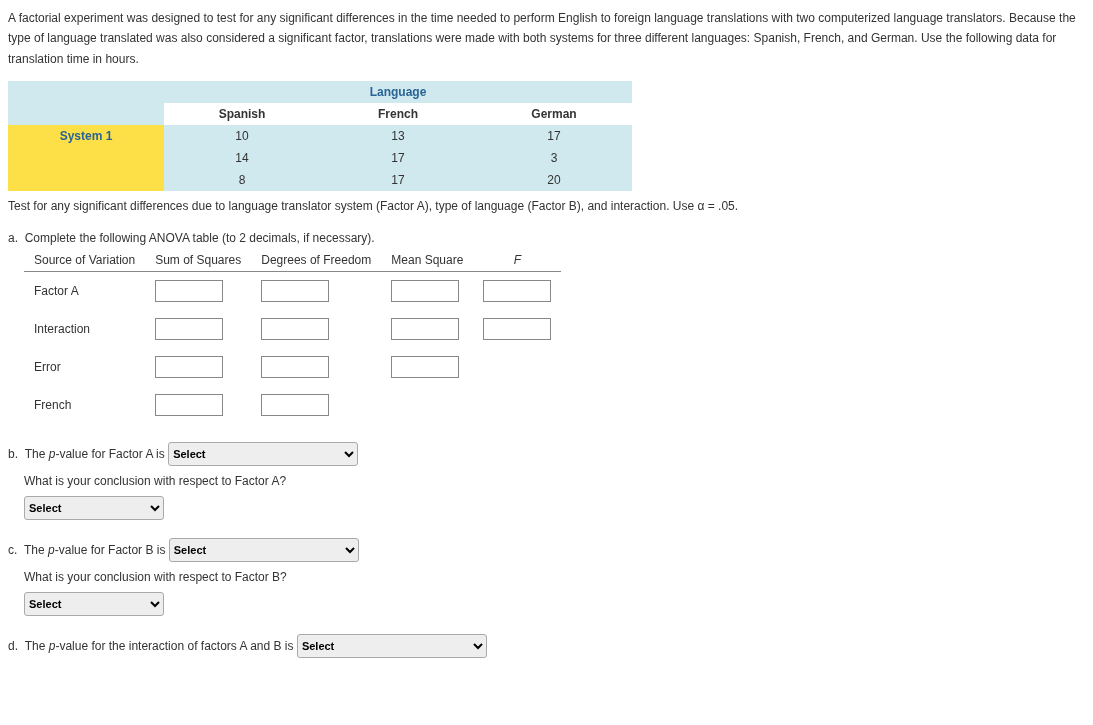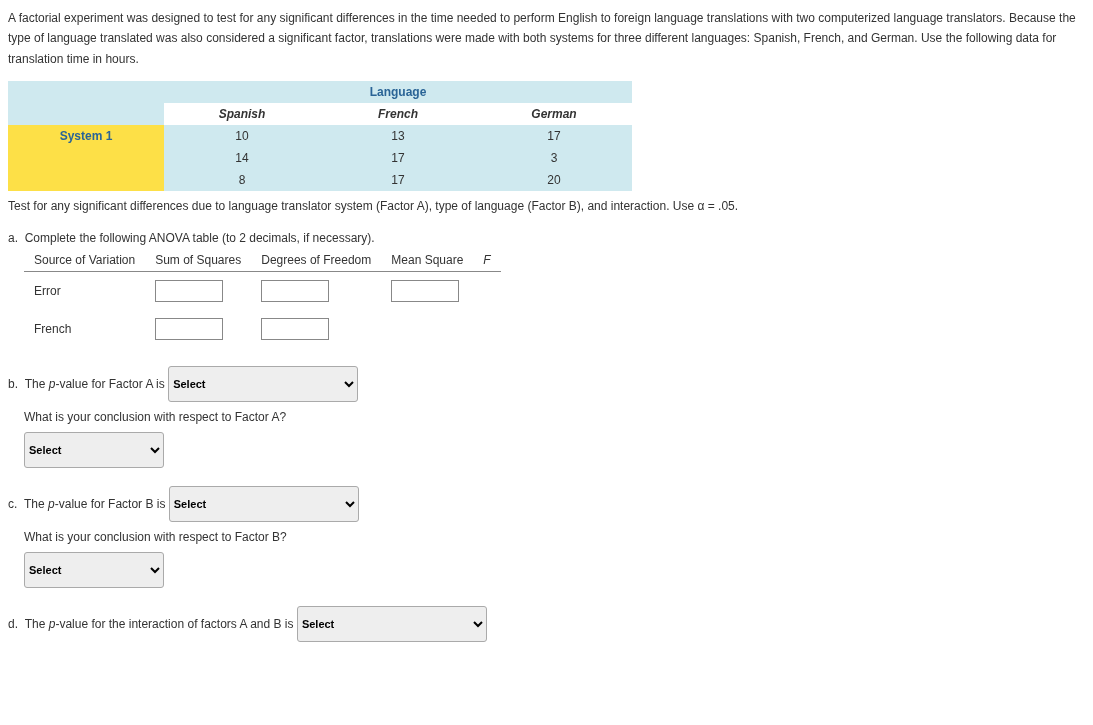--- a/index.html
+++ b/index.html
@@ -44,21 +44,20 @@
   background: #cfe9ef;
   padding: 4px 8px;
   min-width: 120px;
 }
 .empty-left {
   background: #cfe9ef;
   width: 140px;
 }
 .wide-col {
   width: 140px;
-  font-style: italic;
 }
 .instr {
   margin: 8px 0;
 }
 .anova-table {
   border-collapse: collapse;
   margin: 4px 0 0 16px;
 }
 .anova-table th {
   font-weight: normal;
@@ -74,21 +73,21 @@
   width: 62px;
   height: 18px;
   border: 1px solid #888;
   font-size: 11px;
   padding: 1px 2px;
 }
 .sel {
   font-family: Verdana, Arial, sans-serif;
   font-size: 11px;
   font-weight: bold;
-  height: 36px;
+  height: 24px;
   border: 1px solid #aaa;
   border-radius: 3px;
   background: #eee;
 }
 .sel-wide { width: 190px; }
 .sel-med { width: 140px; }
 .part {
   margin: 18px 0 6px 0;
 }
 .sub {
@@ -143,20 +142,34 @@
   <table class="anova-table">
     <tbody>
         <tr>
       <th>Source of Variation</th>
       <th>Sum of Squares</th>
       <th>Degrees of Freedom</th>
       <th>Mean Square</th>
       <th style="font-style:italic;text-align:center">F</th>
     </tr>
     <tr>
+      <td>Factor A</td>
+      <td><input class="num-input" style=""></td>
+      <td><input class="num-input" style=""></td>
+      <td><input class="num-input" style=""></td>
+      <td><input class="num-input" style=""></td>
+    </tr>
+    <tr>
+      <td>Interaction</td>
+      <td><input class="num-input" style=""></td>
+      <td><input class="num-input" style=""></td>
+      <td><input class="num-input" style=""></td>
+      <td><input class="num-input" style=""></td>
+    </tr>
+    <tr>
       <td>Error</td>
       <td><input class="num-input" style=""></td>
       <td><input class="num-input" style=""></td>
       <td><input class="num-input" style=""></td>
       <td></td>
     </tr>
     <tr>
       <td>French</td>
       <td><input class="num-input" style=""></td>
       <td><input class="num-input" style=""></td>

